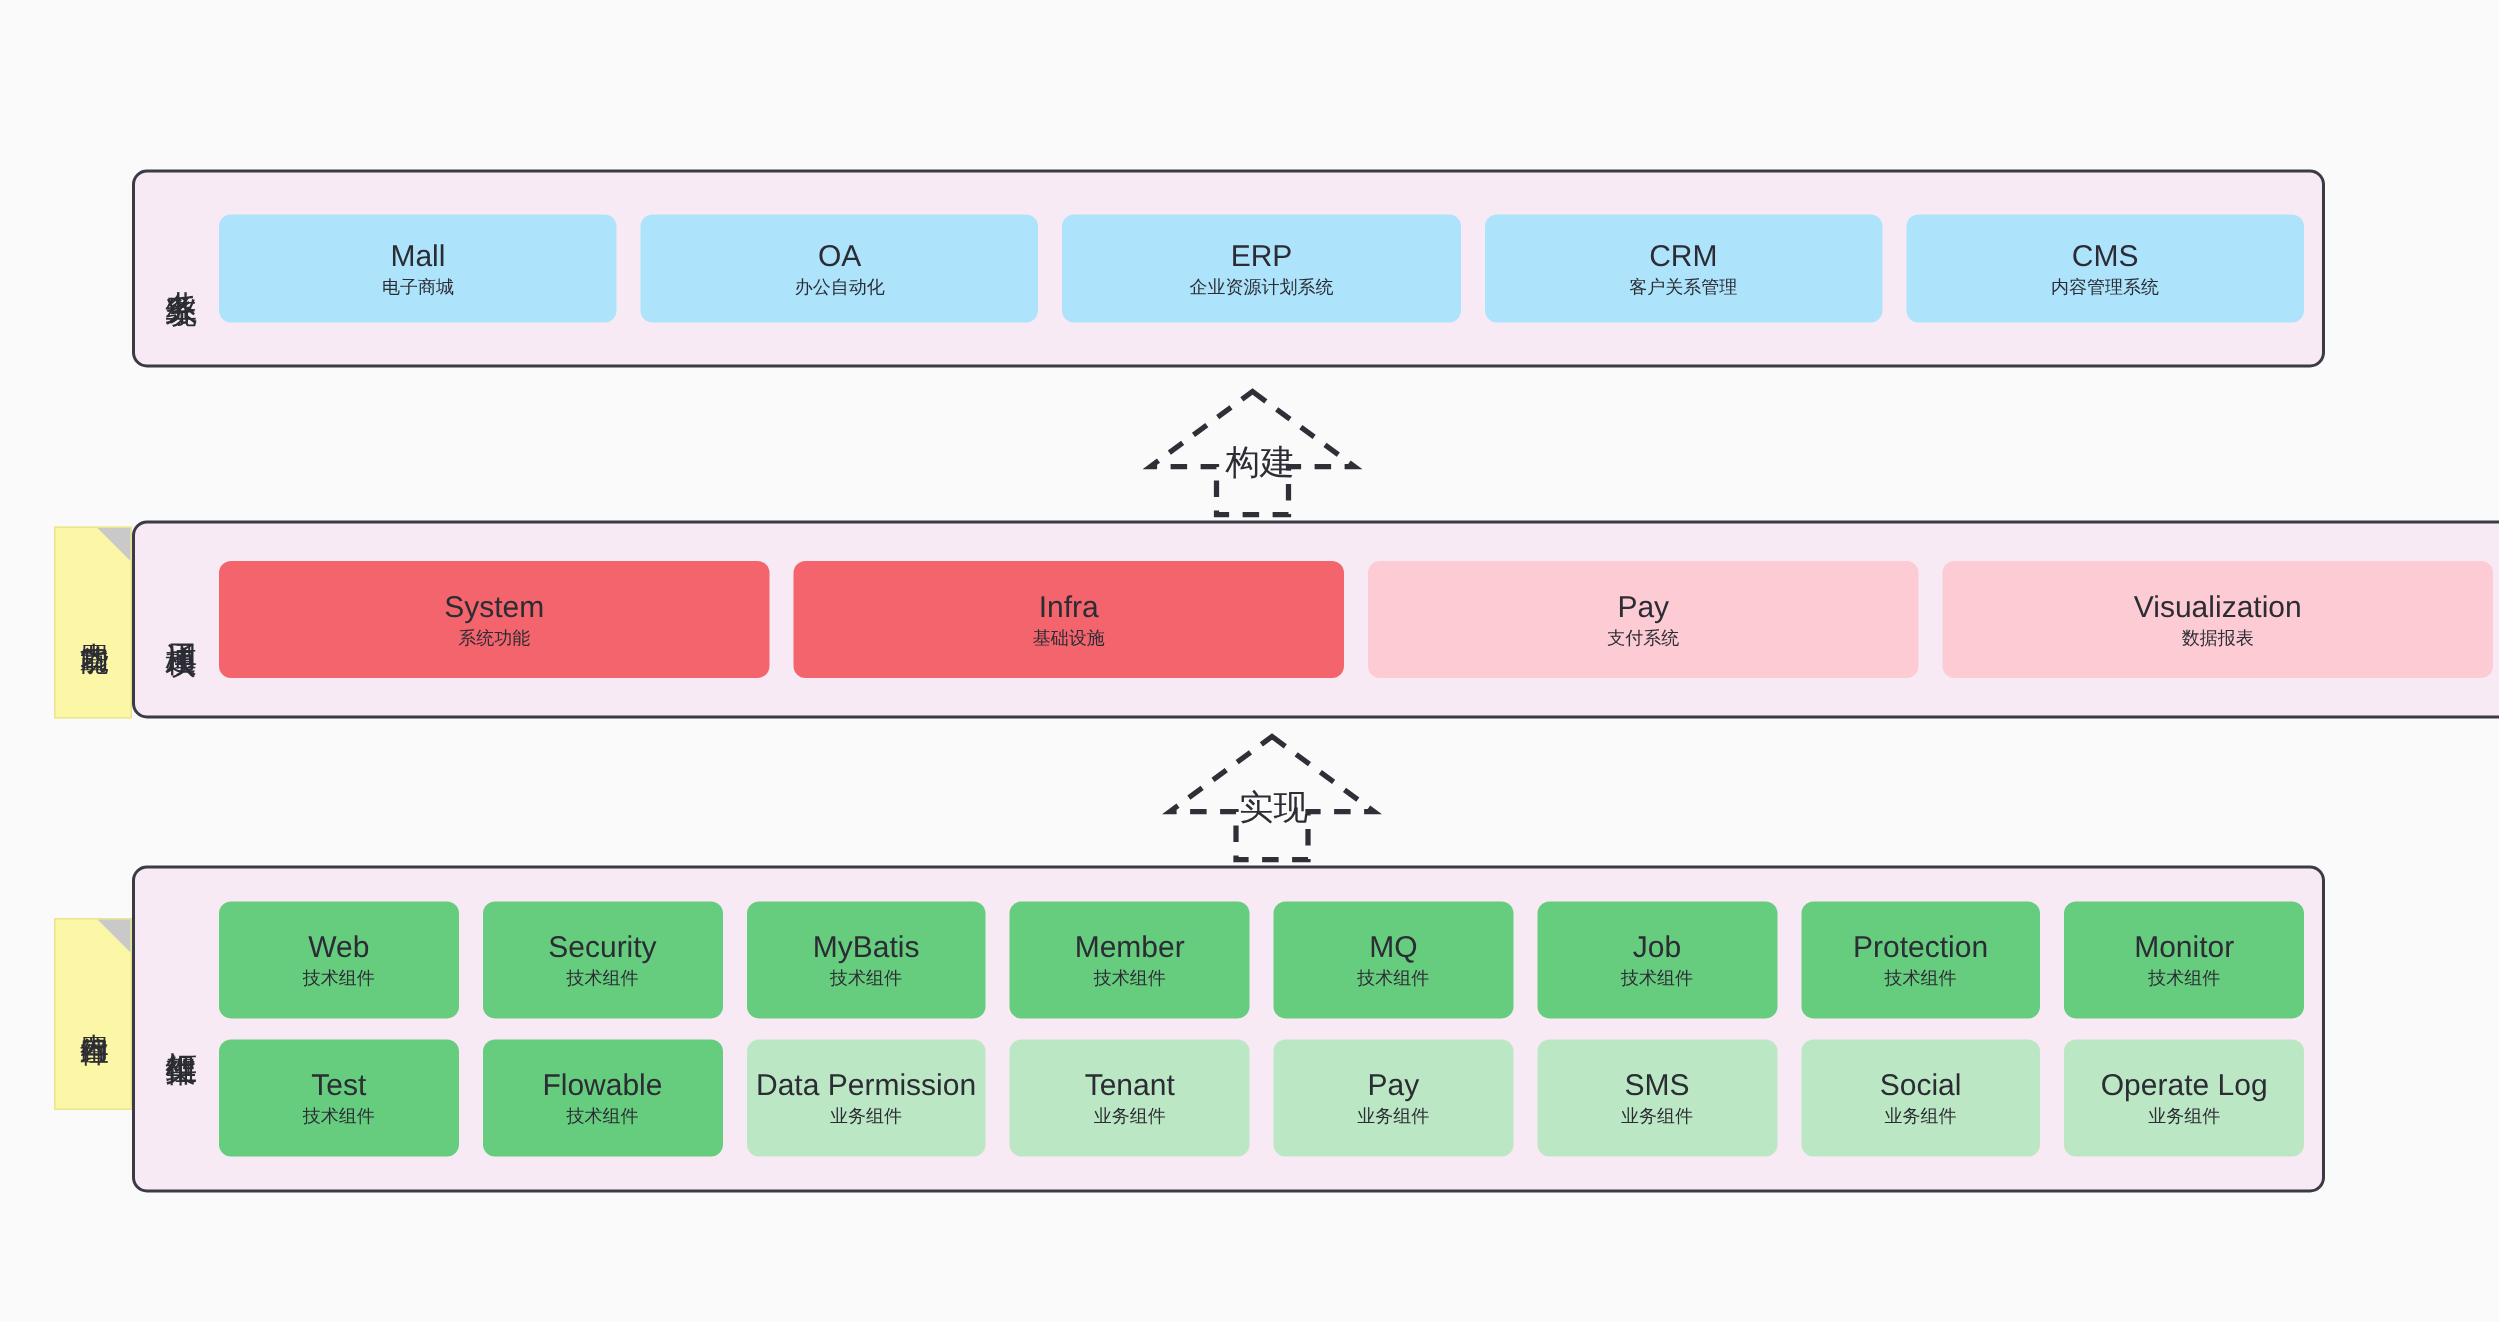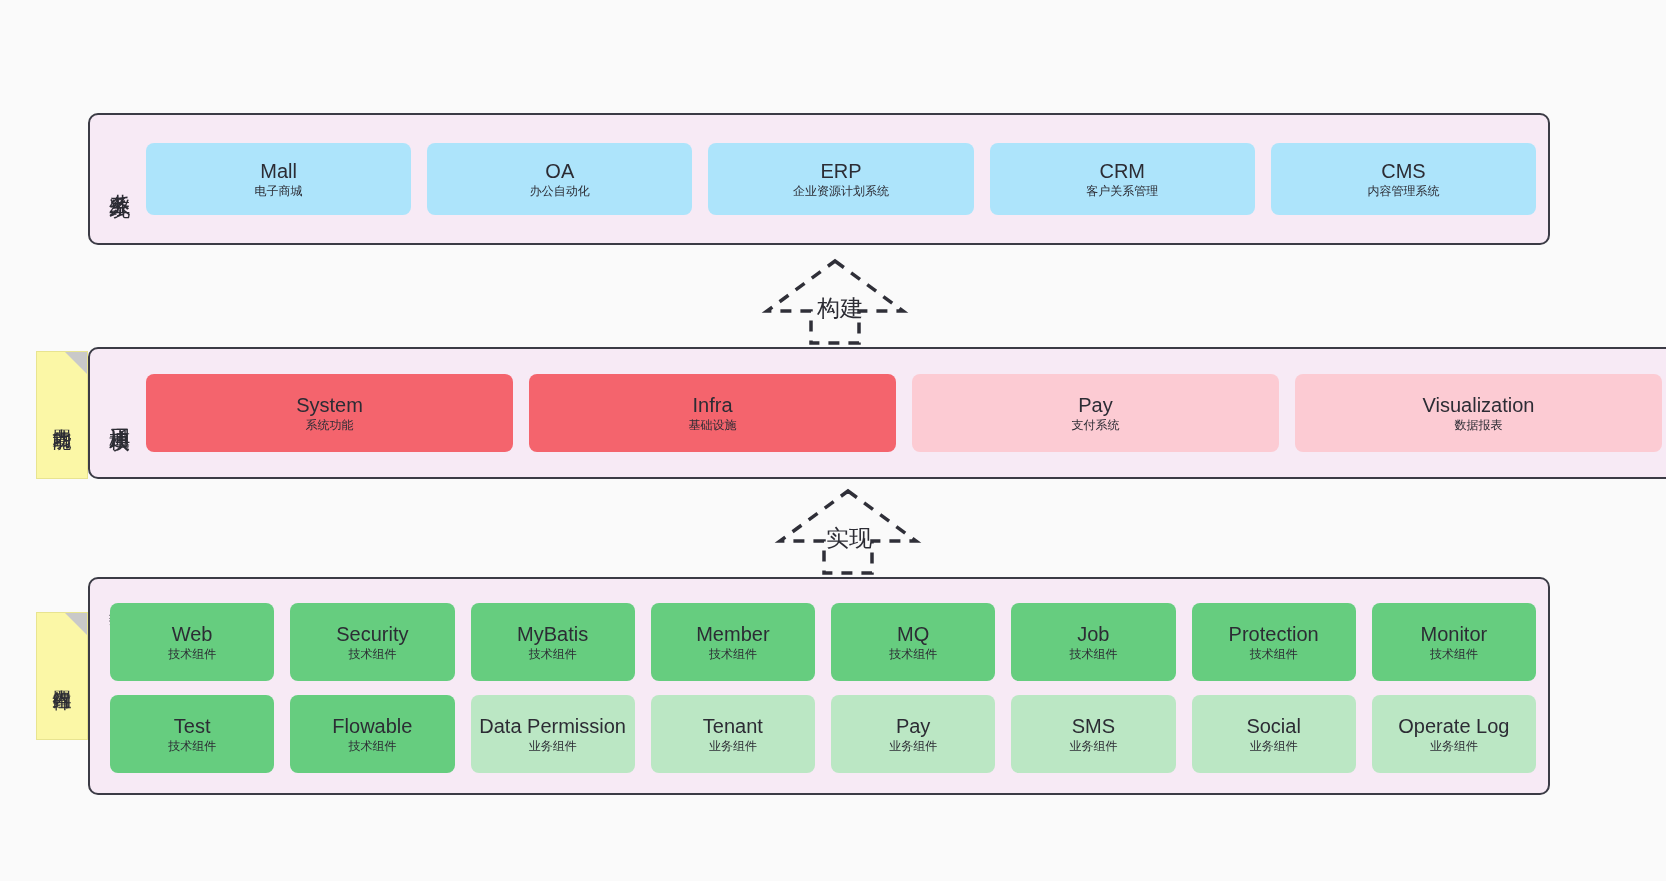--- a/index.html
+++ b/index.html
@@ -72,21 +72,21 @@
   
   .c-blue    { background: #ade4fb; }
   .c-red     { background: #f4646d; }
   .c-pinklt  { background: #fccbd3; }
   .c-green   { background: #66cd7f; }
   .c-greenlt { background: #bbe7c4; }
 
   
   #layer-business { left: 88px;  top: 113px; width: 1462px; height: 132px; }
   #layer-module   { left: 88px;  top: 347px; width: 1588px; height: 132px; }
-  #layer-framework{ left: 88px;  top: 577px; width: 1462px; height: 218px; flex-direction: column; }
+  #layer-framework{ left: 88px;  top: 577px; width: 1462px; height: 218px; }
 
   #layer-business  .row > .card { height: 72px; }
   #layer-module    .row > .card { height: 78px; }
   #layer-framework .row > .card { height: 78px; }
 
   
   .note {
     position: absolute;
     background: #fbf7a6;
     border: 1px solid #e8e490;

